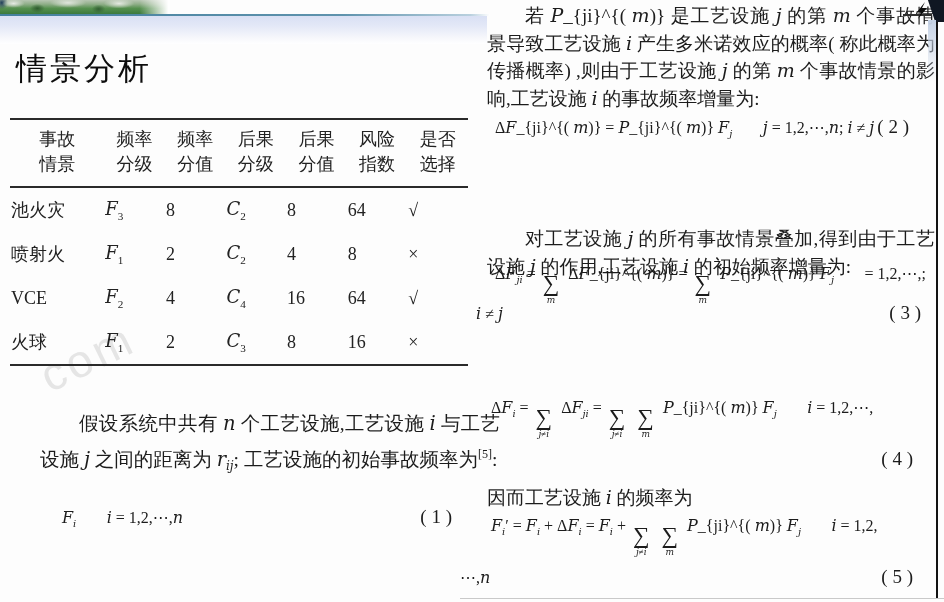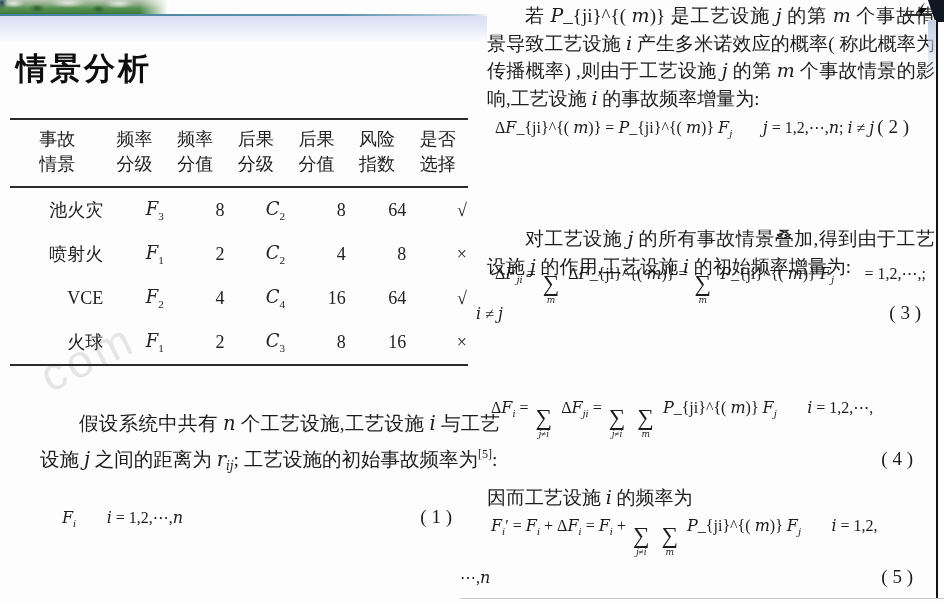--- a/index.html
+++ b/index.html
@@ -14,28 +14,28 @@
       radial-gradient(ellipse 22px 7px at 70% 25%, #e4e9e1 0%, rgba(228,233,225,0) 70%),
       radial-gradient(ellipse 10px 6px at 22% 60%, #2f5c2f 0%, rgba(47,92,47,0) 75%),
       radial-gradient(ellipse 9px 6px at 58% 65%, #336033 0%, rgba(51,96,51,0) 75%),
       radial-gradient(ellipse 8px 8px at 1% 20%, #22405a 0%, rgba(34,64,90,0) 80%),
       linear-gradient(180deg,#b7c6b2 0%,#8fae88 30%,#55904e 60%,#3c7a3c 100%);}
   .teal-line{position:absolute;left:0;top:14px;width:490px;height:2px;
     background:linear-gradient(90deg,#44809e 0%,#5f93ad 70%,#b9d0de 96%,#ffffff 100%);}
   .blue-band{position:absolute;left:0;top:16px;width:487px;height:28px;
     background:linear-gradient(180deg,#d9e0f4 0%,#e3e8f7 35%,#f5f6fb 75%,#ffffff 100%);}
   
-  .title{position:absolute;left:16px;top:48px;font-size:31px;font-weight:bold;letter-spacing:3px;
+  .title{position:absolute;left:16px;top:48px;font-size:31px;font-weight:normal;letter-spacing:3px;
     font-family:"Liberation Sans","DejaVu Sans",sans-serif;color:#0d0d0d;}
   
   .tblwrap{position:absolute;left:10px;top:118px;width:458px;}
   table{border-collapse:collapse;width:100%;font-size:18px;color:#222;}
   table{border-top:2px solid #2a2a2a;border-bottom:2px solid #2a2a2a;}
   th{font-weight:normal;line-height:25px;padding:7px 0 9px;border-bottom:2px solid #2a2a2a;font-family:Liberation Serif, serif;}
-  td{text-align:right;height:42px;}
+  td{text-align:left;height:42px;}
   th{text-align:center;}
   
   .para{text-align:justify;font-size:19px;line-height:27.5px;text-indent:2em;}
   .lpara{position:absolute;left:12px;top:408px;width:460px;font-size:19.5px;line-height:31px;margin-left:28px;}
   .eq{font-size:16px;}
   .eq i, .para i, td i{font-family:"DejaVu Serif","Liberation Serif",serif;font-style:italic;}
   sub,sup{font-size:.62em;}
   .sum{display:inline-flex;flex-direction:column;align-items:center;vertical-align:-0.75em;
       line-height:.9;margin:0 5px 0 3px;}
   .sg{font-size:1.45em;}

